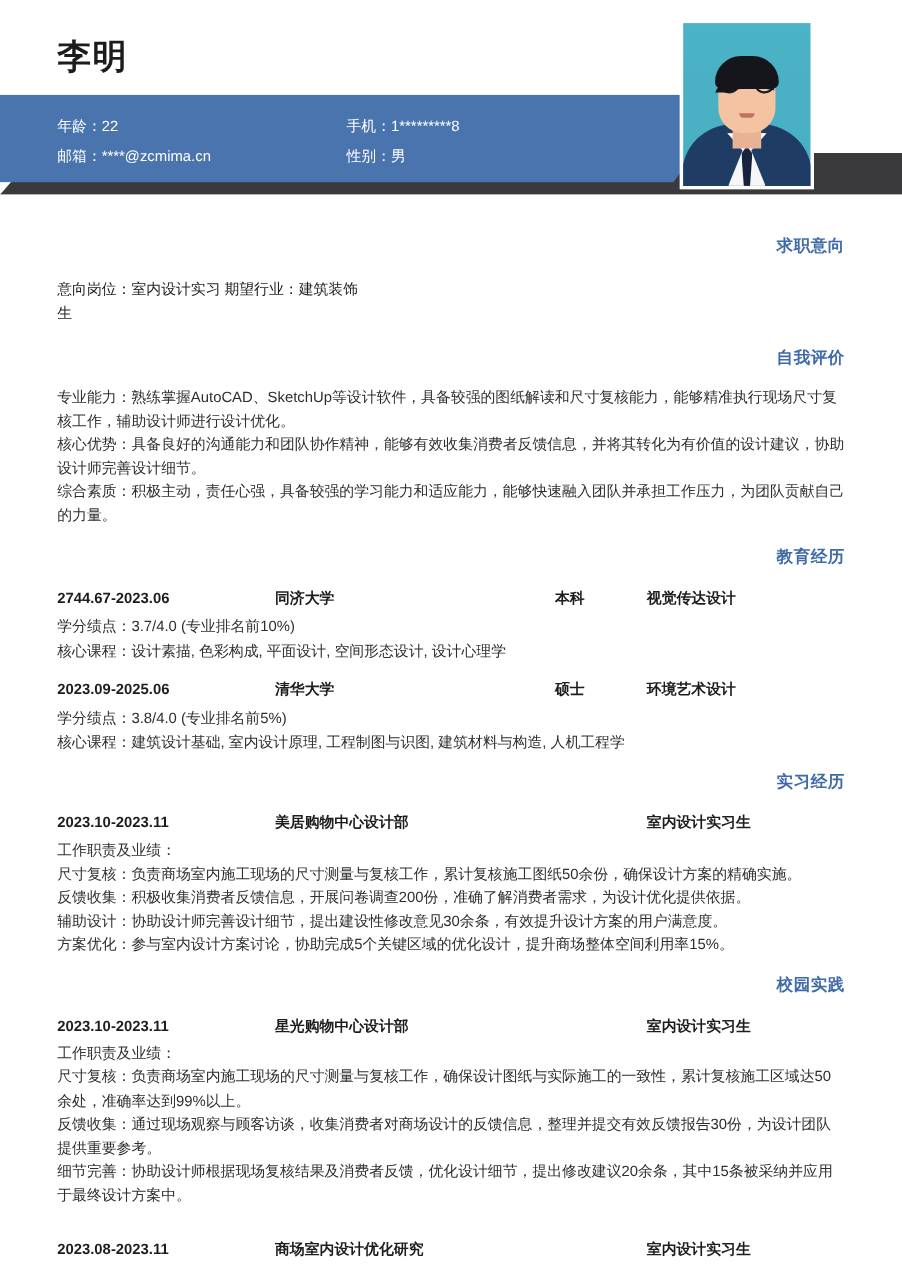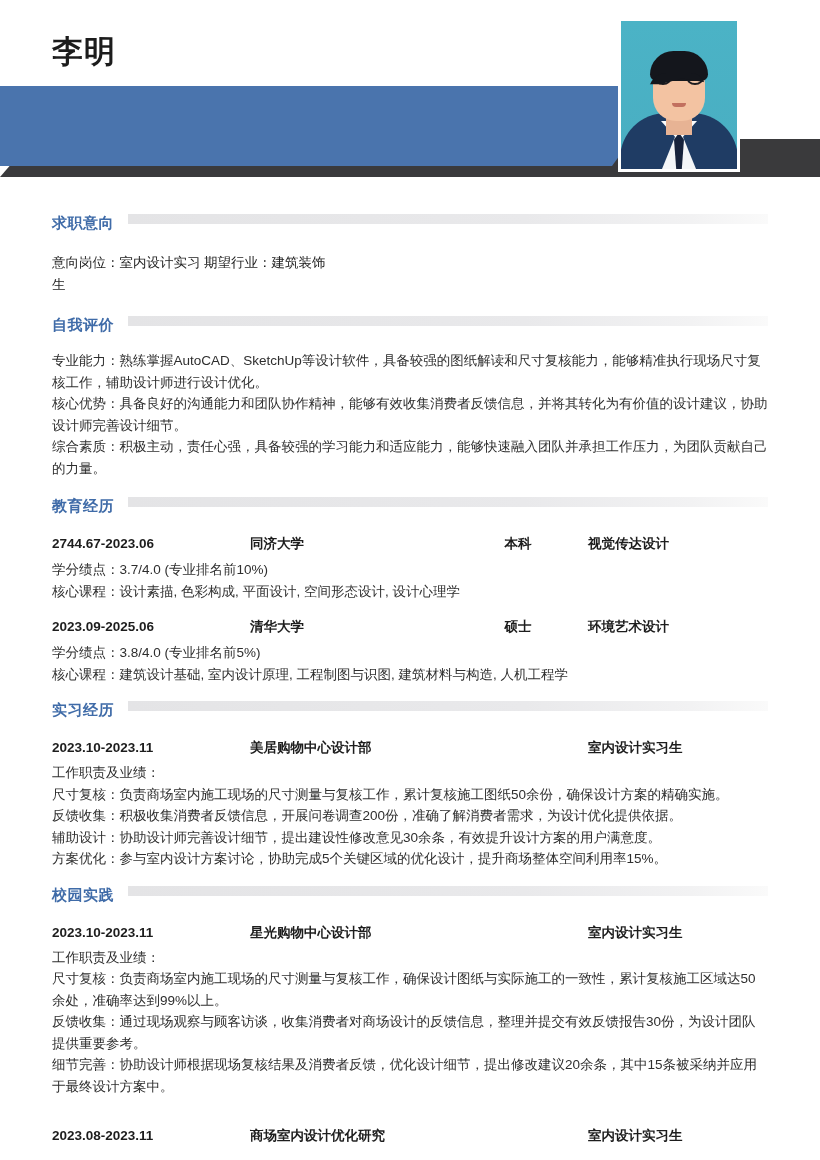--- a/index.html
+++ b/index.html
@@ -239,22 +239,23 @@
     position: relative;
     padding: 0 52px;
   }
 
   .section {
     margin-top: 0;
   }
 
   .section-head {
     display: flex;
-    align-items: flex-start;
+    align-items: flex-end;
     height: 24px;
+    flex-direction: column;
   }
   .section-title {
     font-size: 15px;
     font-weight: bold;
     color: #3f6ba8;
     white-space: nowrap;
     letter-spacing: 0.5px;
   }
   .section-rule {
     flex: 1;
@@ -295,20 +296,30 @@
 <div class="page">
 
   <div class="header">
 
     <div class="header-dark-wedge"></div>
     <div class="header-dark-band"></div>
     <div class="header-blue-band"></div>
 
     <div class="name">李明</div>
 
+    <div class="contact-grid">
+      <div class="contact-row">
+        <span class="contact-cell-left">年龄：22</span>
+        <span class="contact-cell-right">手机：1*********8</span>
+      </div>
+      <div class="contact-row">
+        <span class="contact-cell-left">邮箱：****@zcmima.cn</span>
+        <span class="contact-cell-right">性别：男</span>
+      </div>
+    </div>
 
     <div class="photo-frame">
       <div class="photo-inner">
         <div class="ph-suit"></div>
         <div class="ph-shirt"></div>
         <div class="ph-collar-l"></div>
         <div class="ph-collar-r"></div>
         <div class="ph-tie"></div>
         <div class="ph-neck"></div>
         <div class="ph-head"></div>

